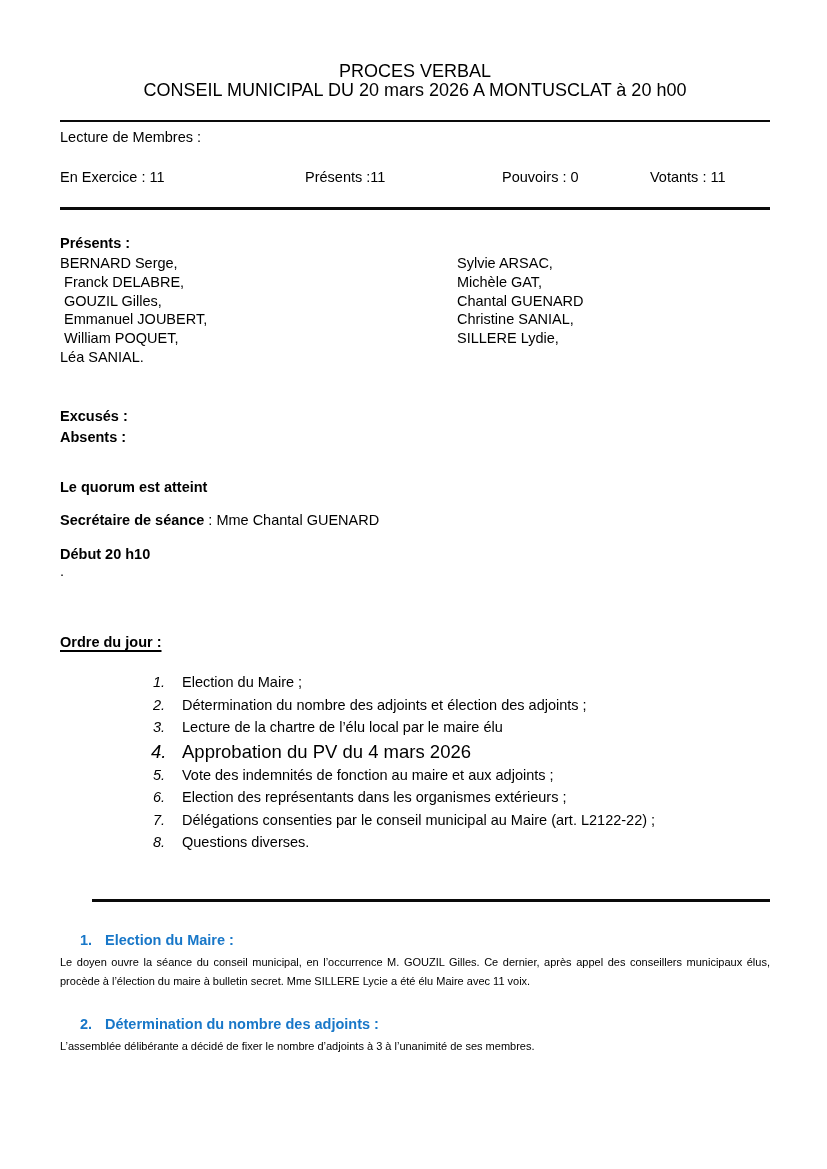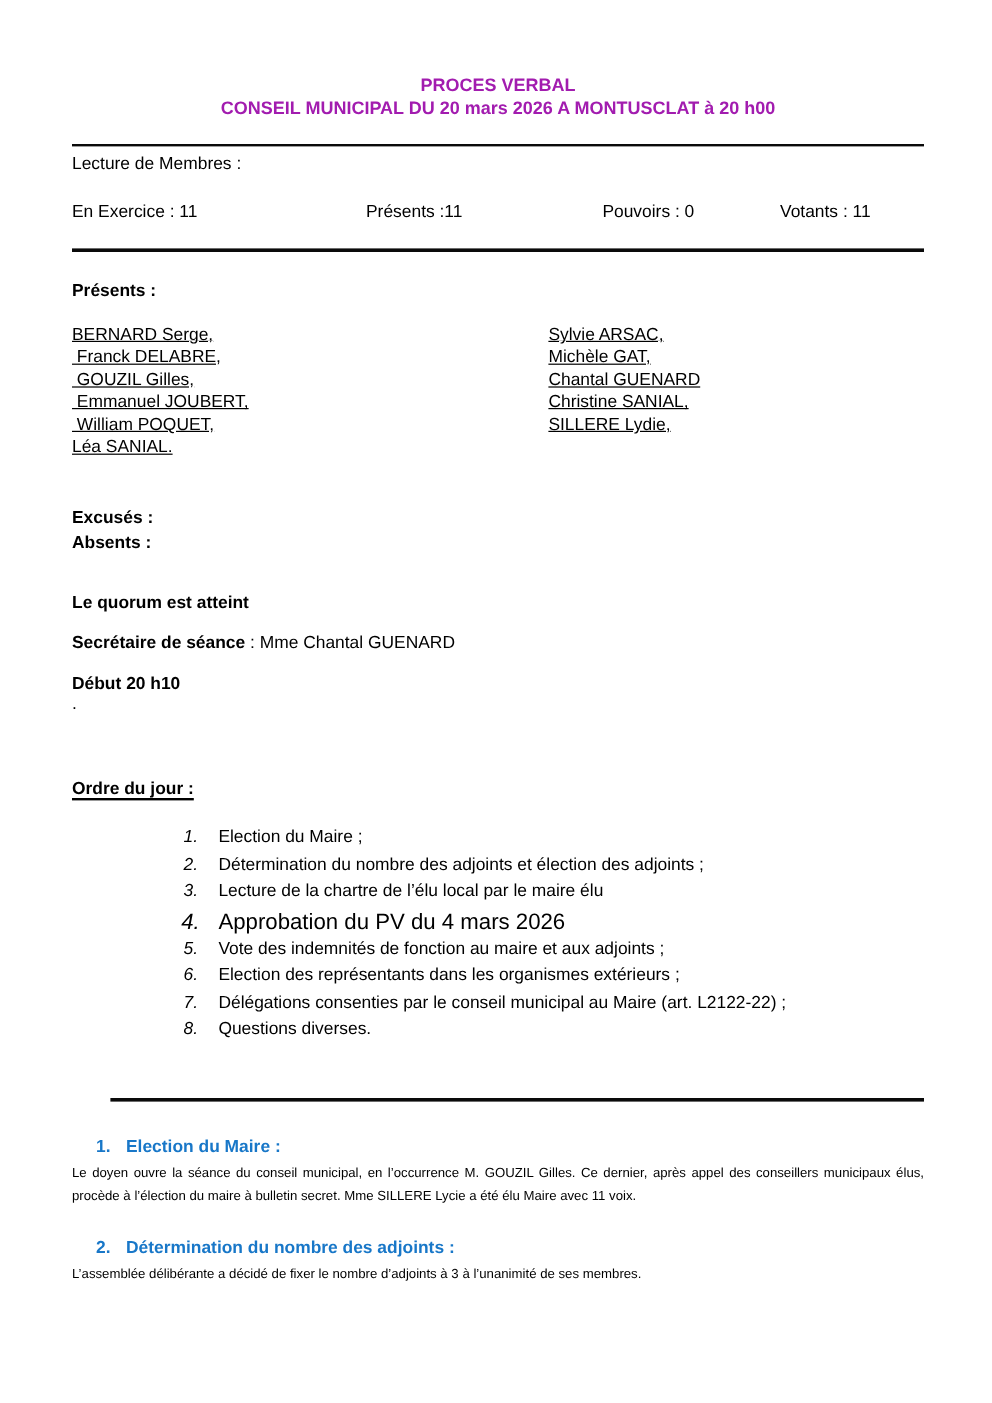--- a/index.html
+++ b/index.html
@@ -8,28 +8,28 @@
     box-sizing: border-box;
     width: 827px;
     height: 1169px;
     padding: 62px 57px 0 60px;
     background: #ffffff;
     font-family: "Liberation Sans", sans-serif;
     color: #000000;
     font-size: 14.5px;
     overflow: hidden;
   }
-  .title { text-align: center; font-weight: bold; color: #a21caf; line-height: 19px; font-size: 15px; }
+  .title { text-align: center; font-weight: normal; color: #000000; line-height: 19px; font-size: 18px; }
   .rule1 { margin-top: 20px; border: 0; border-top: 2.5px solid #0a0a0a; }
   .members-label { margin-top: 6px; line-height: 16px; }
   .stats { margin-top: 24px; display: grid; grid-template-columns: 245px 197px 148px 1fr; line-height: 16px; }
   .rule2 { margin-top: 22px; border: 0; border-top: 3px solid #0a0a0a; }
   .bold { font-weight: bold; }
   .presents-heading { margin-top: 25px; line-height: 16px; }
-  .names { margin-top: 19px; display: grid; grid-template-columns: 397px 1fr; text-decoration: underline; }
+  .names { margin-top: 3px; display: grid; grid-template-columns: 397px 1fr; }
   .names .col div { line-height: 18.7px; white-space: pre; }
   .excuses { margin-top: 42px; line-height: 16px; }
   .absents { margin-top: 5px; line-height: 16px; }
   .quorum { margin-top: 34px; line-height: 16px; }
   .secretary { margin-top: 17px; line-height: 16px; }
   .start { margin-top: 18px; line-height: 16px; }
   .dot-line { margin-top: 2px; line-height: 14px; }
   .agenda-heading { margin-top: 56px; line-height: 17px; font-weight: bold; }
   .agenda-heading span {
     text-decoration: underline;

